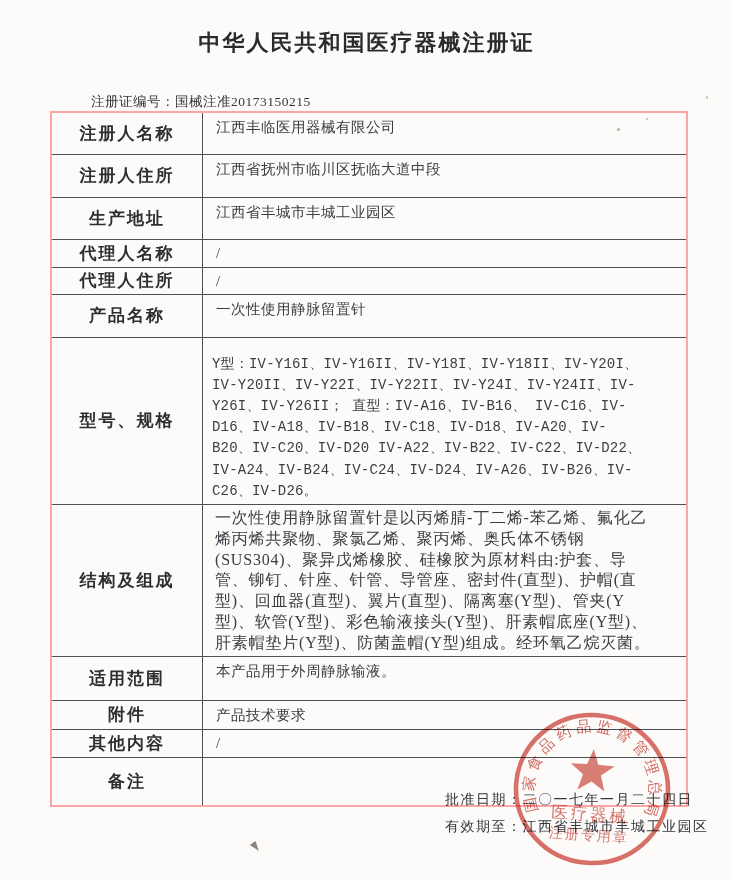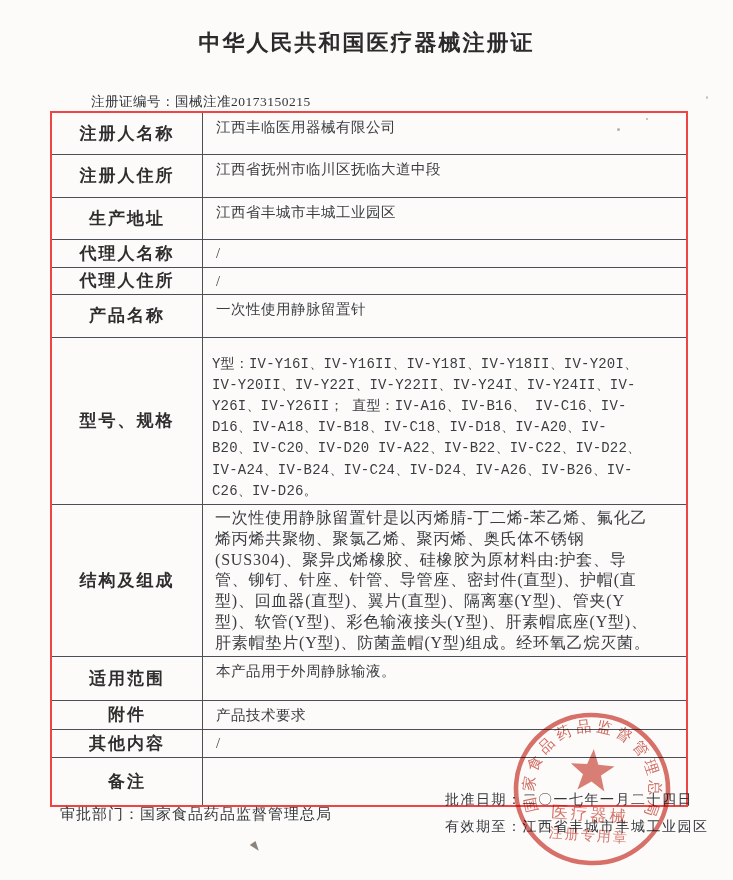--- a/index.html
+++ b/index.html
@@ -21,21 +21,21 @@
   }
   .cert-line{
     position:absolute;top:93px;left:91px;
     font-size:13.5px;color:#33363c;letter-spacing:0.5px;
   }
   .reg-table{
     position:absolute;top:111px;left:50px;
     width:638px;
     border-collapse:collapse;
     table-layout:fixed;
-    border:2px solid #ef4444;
+    border:2px solid #fca5a5;
   }
   .reg-table td{
     border:1.5px solid #4b4f56;
   }
   .lbl{
     width:148px;
     text-align:center;vertical-align:middle;
     font-weight:bold;font-size:17px;letter-spacing:2px;
     color:#2e2e2e;
   }
@@ -154,23 +154,20 @@
         <td class="lbl">其他内容</td>
         <td class="val">/</td>
       </tr>
       <tr style="height:49px;">
         <td class="lbl">备注</td>
         <td class="val"></td>
       </tr>
     </tbody>
   </table>
 
-  <div class="approval-line">
-    <span>审批部门：</span><span>国家食品药品监督管理总局</span>
-  </div>
 
   <div class="dates">
     <p class="date-line"><span>批准日期：</span><span>二〇一七年一月二十四日</span></p>
     <p class="date-line"><span>有效期至：</span><span>江西省丰城市丰城工业园区</span></p>
   </div>
 
   <svg class="seal" viewBox="0 0 172 162" xmlns="http://www.w3.org/2000/svg">
     <ellipse cx="86" cy="81" rx="76" ry="74" fill="none" stroke="#cf5047" stroke-width="4.6" stroke-opacity="0.88"></ellipse>
     <path id="sealArc" d="M 33.4 105.5 A 58 58 0 1 1 138.6 105.5" fill="none"></path>
     <text font-family="Liberation Serif, DejaVu Serif, serif" font-size="15" fill="#c94b41" fill-opacity="0.9" letter-spacing="4.5">

